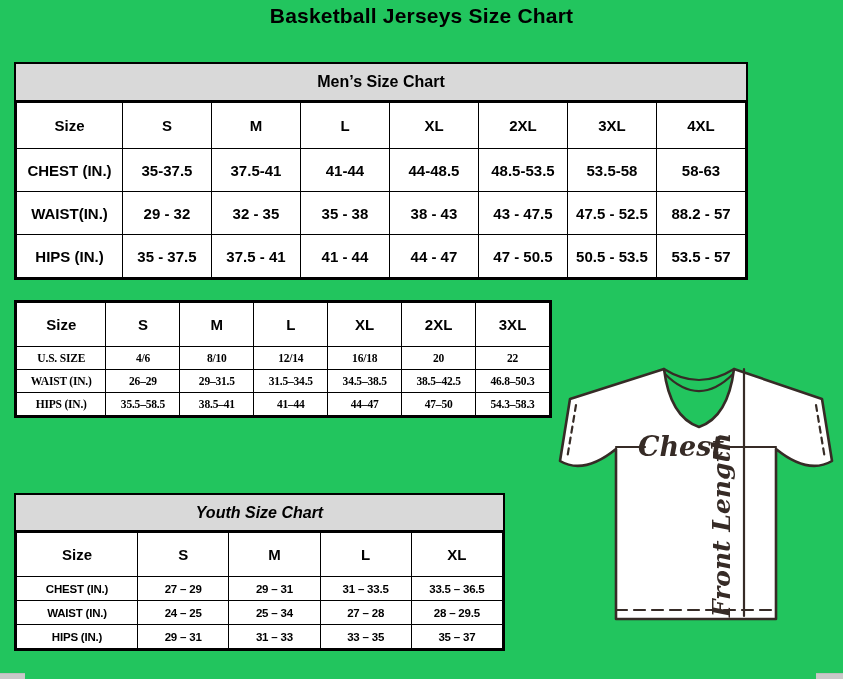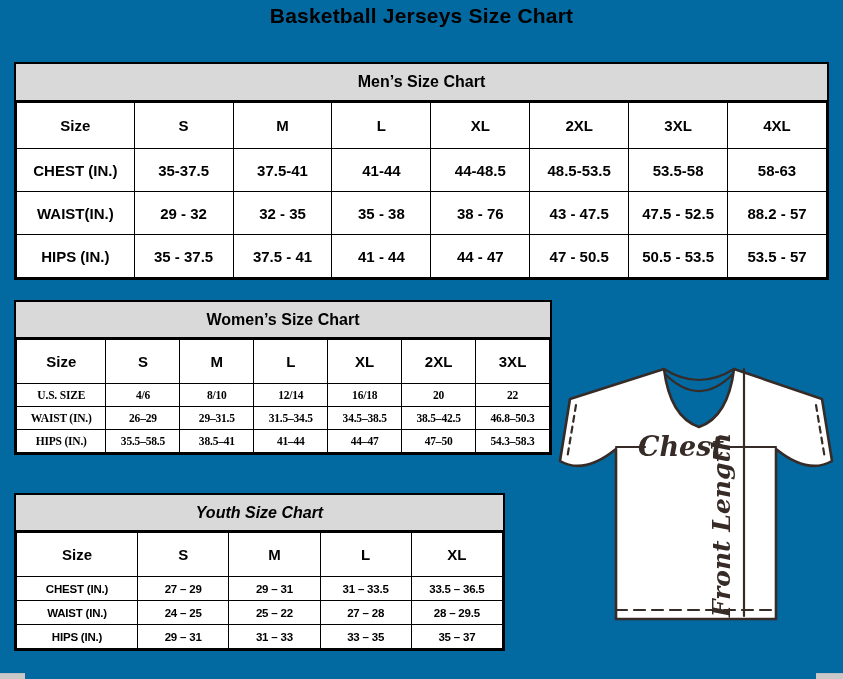--- a/index.html
+++ b/index.html
@@ -3,21 +3,21 @@
 <meta charset="utf-8">
 <style>
   :root{
     --table-header-bg:#d9d9d9;
     --border-color:#000000;
     --jersey-ink:#362b26;
     --scrollbar-gray:#c9c9c9;
   }
   html,body{margin:0;padding:0;background:#fff;}
   .screen{
-    position:relative;width:843px;height:679px;background:#0369a1;overflow:hidden;
+    position:relative;width:843px;height:679px;background:#22c55e;overflow:hidden;
     font-family:"Liberation Sans",sans-serif;color:#000;
   }
   .page-title{
     position:absolute;top:4px;left:0;width:100%;text-align:center;
     font-size:21px;font-weight:bold;letter-spacing:0.2px;
   }
   .tbl{
     position:absolute;border:2px solid var(--border-color);background:#fff;box-sizing:border-box;
   }
   .tbl .title{
@@ -25,21 +25,21 @@
     border-bottom:2px solid var(--border-color);
   }
   .tbl table{
     width:100%;border-collapse:collapse;table-layout:fixed;
   }
   .tbl th,.tbl td{
     border:1.5px solid var(--border-color);text-align:center;font-weight:bold;
     padding:0;vertical-align:middle;overflow:hidden;white-space:nowrap;
   }
   
-  .men{left:14px;top:62px;width:815px;}
+  .men{left:14px;top:62px;width:734px;}
   .men .title{height:36px;line-height:36px;font-size:16px;}
   .men thead th{height:45px;font-size:15px;}
   .men tbody th,.men tbody td{height:42px;font-size:15px;}
   .men thead th:first-child{width:14.4%;}
   
   .women{left:14px;top:300px;width:538px;}
   .women .title{height:35px;line-height:35px;font-size:16px;}
   .women thead th{height:43px;font-size:15px;}
   .women tbody th,.women tbody td{height:22px;font-size:11.5px;letter-spacing:-0.2px;font-family:Liberation Serif, serif;}
   .women thead th:first-child{width:16.6%;}
@@ -92,41 +92,40 @@
             <td>44-48.5</td>
             <td>48.5-53.5</td>
             <td>53.5-58</td>
             <td>58-63</td>
           </tr>
           <tr>
             <th>WAIST(IN.)</th>
             <td>29 - 32</td>
             <td>32 - 35</td>
             <td>35 - 38</td>
-            <td>38 - 76</td>
+            <td>38 - 43</td>
             <td>43 - 47.5</td>
             <td>47.5 - 52.5</td>
             <td>88.2 - 57</td>
           </tr>
           <tr>
             <th>HIPS (IN.)</th>
             <td>35 - 37.5</td>
             <td>37.5 - 41</td>
             <td>41 - 44</td>
             <td>44 - 47</td>
             <td>47 - 50.5</td>
             <td>50.5 - 53.5</td>
             <td>53.5 - 57</td>
           </tr>
         </tbody>
       </table>
   </section>
 
   <section class="tbl women">
-    <div class="title">Women’s Size Chart</div>
     <table>
         <thead>
           <tr>
             <th>Size</th>
             <th>S</th>
             <th>M</th>
             <th>L</th>
             <th>XL</th>
             <th>2XL</th>
             <th>3XL</th>
@@ -180,21 +179,21 @@
           <tr>
             <th>CHEST (IN.)</th>
             <td>27 – 29</td>
             <td>29 – 31</td>
             <td>31 – 33.5</td>
             <td>33.5 – 36.5</td>
           </tr>
           <tr>
             <th>WAIST (IN.)</th>
             <td>24 – 25</td>
-            <td>25 – 22</td>
+            <td>25 – 34</td>
             <td>27 – 28</td>
             <td>28 – 29.5</td>
           </tr>
           <tr>
             <th>HIPS (IN.)</th>
             <td>29 – 31</td>
             <td>31 – 33</td>
             <td>33 – 35</td>
             <td>35 – 37</td>
           </tr>

